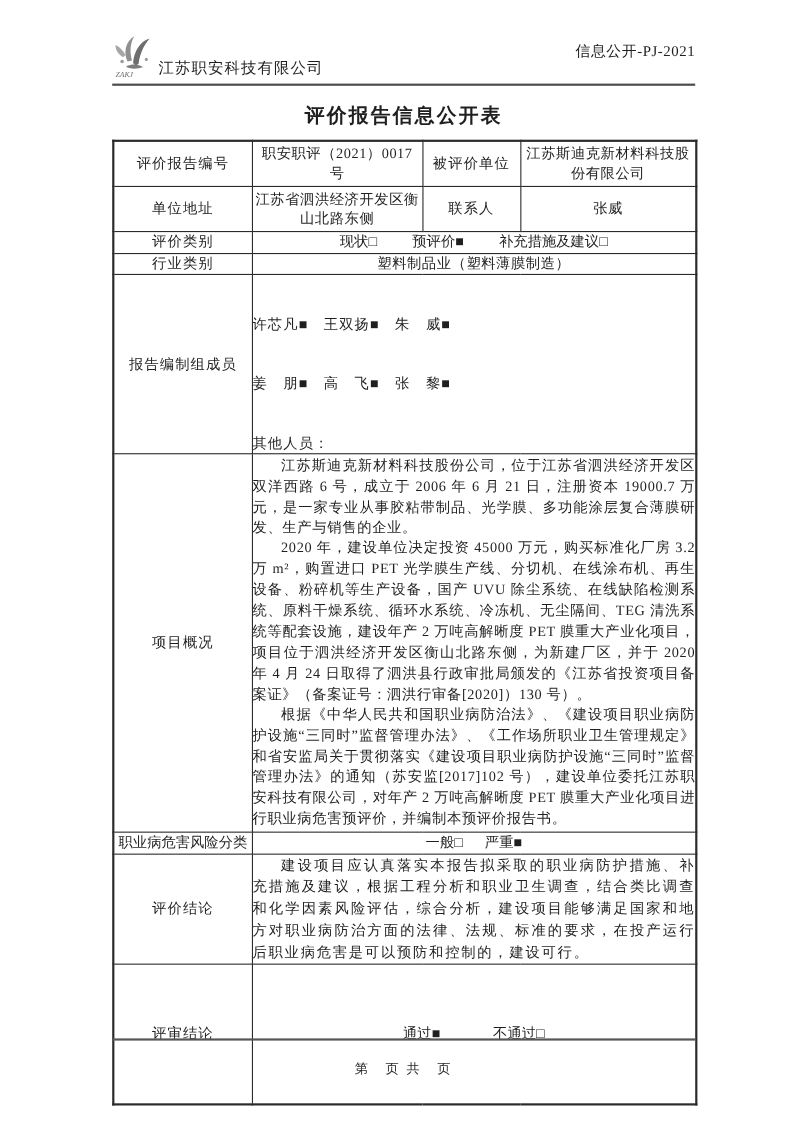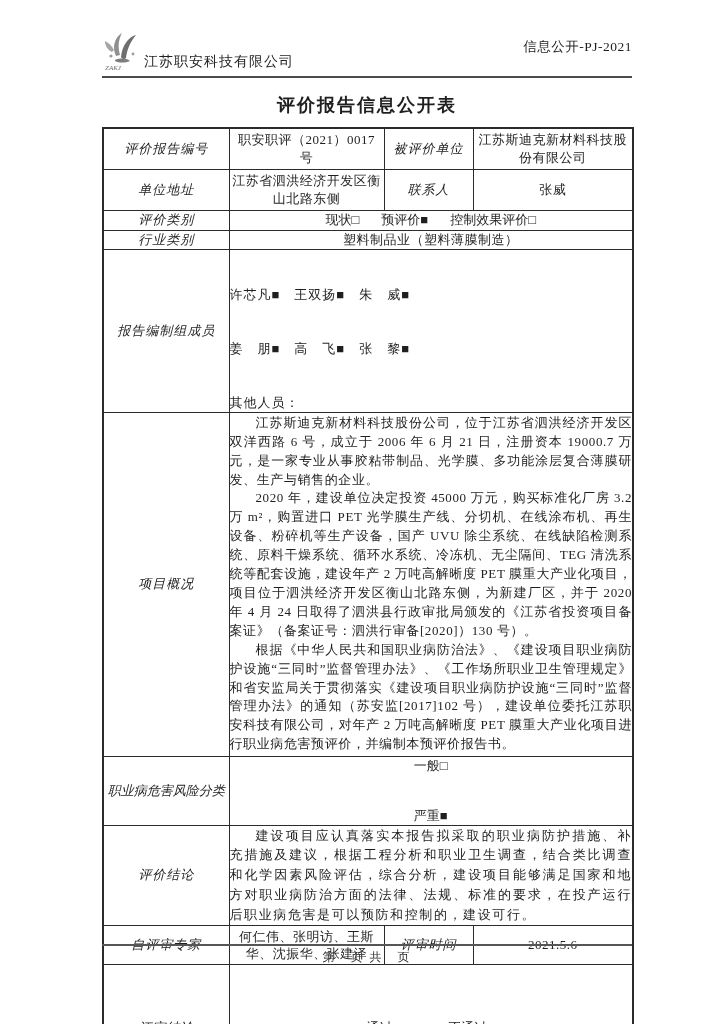--- a/index.html
+++ b/index.html
@@ -28,38 +28,38 @@
   
   table.form{
     margin-top:10px;width:530px;border-collapse:collapse;table-layout:fixed;
     border:2px solid #2b2b2b;
   }
   table.form td{
     border:1px solid #2b2b2b;font-size:13px;vertical-align:middle;
     padding:0;overflow:hidden;
   }
   col.c1{width:126px;} col.c2{width:155px;} col.c3{width:89px;} col.c4{width:160px;}
-  .lbl{text-align:center;letter-spacing:1px;padding:0 3px;font-style:italic;}
+  .lbl{text-align:center;letter-spacing:1px;padding:0 3px;}
   .ctr{text-align:center;padding:0 4px;letter-spacing:.5px;}
-  .opts{display:flex;justify-content:center;align-items:center;gap:22px;}
+  .opts{display:flex;justify-content:center;align-items:center;gap:32px;}
   .opts2{display:flex;justify-content:center;align-items:center;gap:48px;text-align:center;}
   .team-cell{padding:2px 8px;text-align:left;}
   .team-line{line-height:18px;letter-spacing:1px;white-space:pre;margin-top:36px;}
   .just-cell{padding:2px 9px 2px 10px;}
   .para{margin:0;text-indent:2em;line-height:18.9px;text-align:justify;letter-spacing:.6px;}
   .concl{margin:0;text-indent:2em;line-height:19.8px;text-align:justify;letter-spacing:1.6px;}
   .rh1{height:41px;} .rh2{height:41px;} .rh3{height:20px;} .rh4{height:18px;}
   .rh5{height:55px;} .rh6{height:344px;} .rh7{height:20px;} .rh8{height:100px;}
   .rh9{height:39px;} .rh10{height:128px;}
 
   
   .ftr{
     position:absolute;left:102px;top:944px;width:530px;
     border-top:2px solid #565656;text-align:center;
-    font-size:12px;padding-top:3px;letter-spacing:2px;color:#2a2a2a;
+    font-size:12px;padding-top:17px;letter-spacing:2px;color:#2a2a2a;
   }
 </style>
 </head>
 <body>
 
 <div class="sheet">
   <div class="content">
 
     <div class="hdr">
       <div class="hdr-left">
@@ -103,21 +103,21 @@
         <td class="lbl">联系人</td>
         <td class="ctr">张威</td>
       </tr>
 
       <tr class="rh3">
         <td class="lbl">评价类别</td>
         <td colspan="3">
           <div class="opts">
             <span>现状□</span>
             <span>预评价■</span>
-            <span>控制效果评价□</span>
+            <span>补充措施及建议□</span>
           </div>
         </td>
       </tr>
 
       <tr class="rh4">
         <td class="lbl">行业类别</td>
         <td colspan="3" class="ctr">塑料制品业（塑料薄膜制造）</td>
       </tr>
 
       <tr class="rh5">
@@ -134,40 +134,34 @@
         <td colspan="3" class="just-cell">
           <p class="para">江苏斯迪克新材料科技股份公司，位于江苏省泗洪经济开发区双洋西路 6 号，成立于 2006 年 6 月 21 日，注册资本 19000.7 万元，是一家专业从事胶粘带制品、光学膜、多功能涂层复合薄膜研发、生产与销售的企业。</p>
           <p class="para">2020 年，建设单位决定投资 45000 万元，购买标准化厂房 3.2 万 m²，购置进口 PET 光学膜生产线、分切机、在线涂布机、再生设备、粉碎机等生产设备，国产 UVU 除尘系统、在线缺陷检测系统、原料干燥系统、循环水系统、冷冻机、无尘隔间、TEG 清洗系统等配套设施，建设年产 2 万吨高解晰度 PET 膜重大产业化项目，项目位于泗洪经济开发区衡山北路东侧，为新建厂区，并于 2020 年 4 月 24 日取得了泗洪县行政审批局颁发的《江苏省投资项目备案证》（备案证号：泗洪行审备[2020]）130 号）。</p>
           <p class="para">根据《中华人民共和国职业病防治法》、《建设项目职业病防护设施“三同时”监督管理办法》、《工作场所职业卫生管理规定》和省安监局关于贯彻落实《建设项目职业病防护设施“三同时”监督管理办法》的通知（苏安监[2017]102 号），建设单位委托江苏职安科技有限公司，对年产 2 万吨高解晰度 PET 膜重大产业化项目进行职业病危害预评价，并编制本预评价报告书。</p>
         </td>
       </tr>
 
       <tr class="rh7">
         <td class="lbl" style="letter-spacing:0;">职业病危害风险分类</td>
         <td colspan="3">
-          <div class="opts" style="gap:32px;flex-direction:column;">
+          <div class="opts" style="gap:20px;">
             <span>一般□</span>
             <span>严重■</span>
           </div>
         </td>
       </tr>
 
       <tr class="rh8">
         <td class="lbl">评价结论</td>
         <td colspan="3" class="just-cell">
           <p class="concl">建设项目应认真落实本报告拟采取的职业病防护措施、补充措施及建议，根据工程分析和职业卫生调查，结合类比调查和化学因素风险评估，综合分析，建设项目能够满足国家和地方对职业病防治方面的法律、法规、标准的要求，在投产运行后职业病危害是可以预防和控制的，建设可行。</p>
         </td>
       </tr>
 
-      <tr class="rh9">
-        <td class="lbl">自评审专家</td>
-        <td class="ctr" style="line-height:17px;">何仁伟、张明访、王斯华、沈振华、张建泽</td>
-        <td class="lbl">评审时间</td>
-        <td class="ctr">2021.5.6</td>
-      </tr>
 
       <tr class="rh10">
         <td class="lbl">评审结论</td>
         <td colspan="3">
           <div class="opts2">
             <span>通过■</span>
             <span>不通过□</span>
           </div>
         </td>
       </tr>

